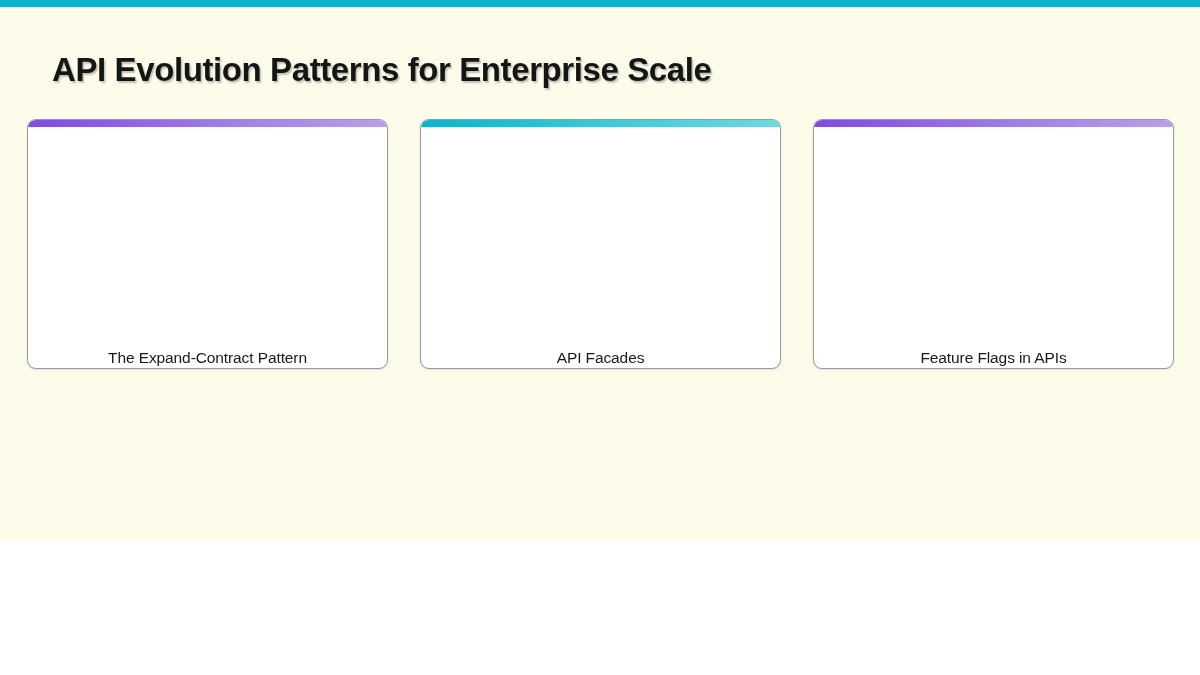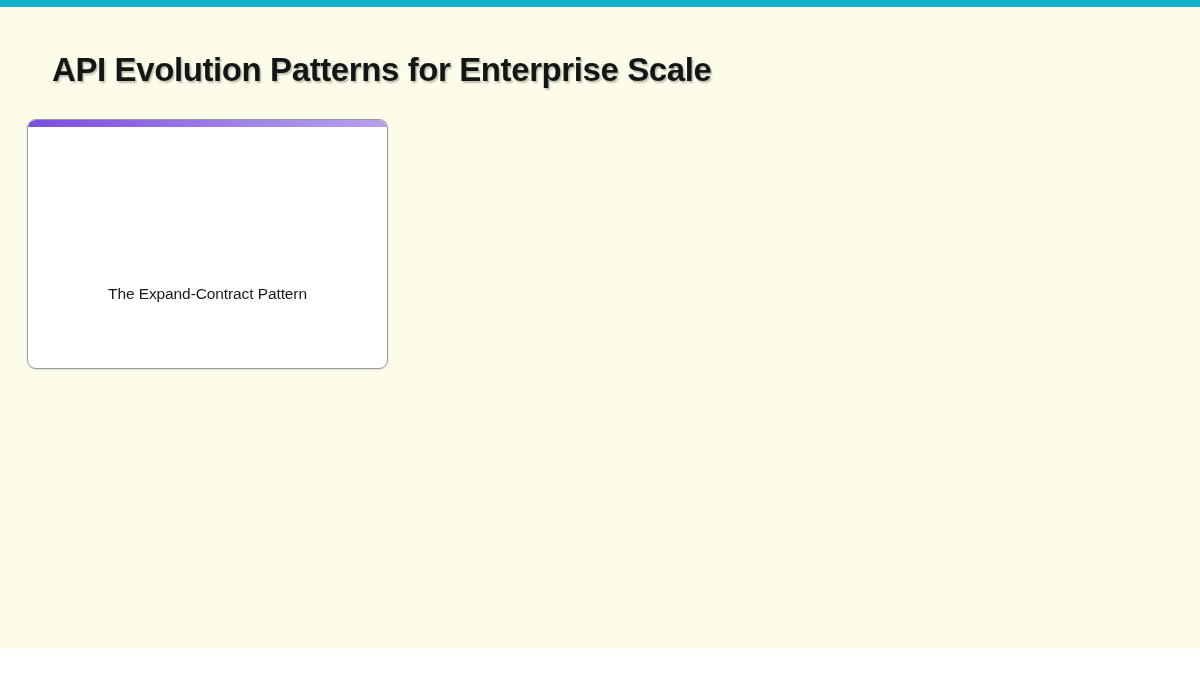--- a/index.html
+++ b/index.html
@@ -9,21 +9,21 @@
   body {
     width: 1200px;
     height: 675px;
     overflow: hidden;
     font-family: "Liberation Sans", sans-serif;
   }
 
   #canvas {
     position: relative;
     width: 1200px;
-    height: 649px;
+    height: 541px;
     background: #fdfbe9;
     box-sizing: border-box;
     overflow: hidden;
     padding-left: 38px;
   }
 
   
   #top-accent-bar {
     position: absolute;
     top: 0;
@@ -87,21 +87,21 @@
     background: linear-gradient(90deg, #0fb3cd 0%, #1fbcd2 22%, #4ccbda 62%, #74d6de 100%);
   }
 
   .card-body {
     position: absolute;
     top: 7px;
     left: 0;
     right: 0;
     bottom: 0;
     display: flex;
-    align-items: center;
+    align-items: flex-end;
     justify-content: center;
     padding: 94px 18px 0 18px;
     box-sizing: border-box;
   }
 
   .card-title {
     font-family: "Liberation Sans", sans-serif;
     font-size: 15.5px;
     font-weight: normal;
     color: #191919;
@@ -121,17 +121,29 @@
 
   <div id="card-grid">
 
     <div class="card">
       <div class="card-accent accent-purple"></div>
       <div class="card-body">
         <div class="card-title">The Expand-Contract Pattern</div>
       </div>
     </div>
 
+    <div class="card">
+      <div class="card-accent accent-teal"></div>
+      <div class="card-body">
+        <div class="card-title">API Facades</div>
+      </div>
+    </div>
 
+    <div class="card">
+      <div class="card-accent accent-purple"></div>
+      <div class="card-body">
+        <div class="card-title">Feature Flags in APIs</div>
+      </div>
+    </div>
 
 
   </div>
 </div>
 
 </body></html>

